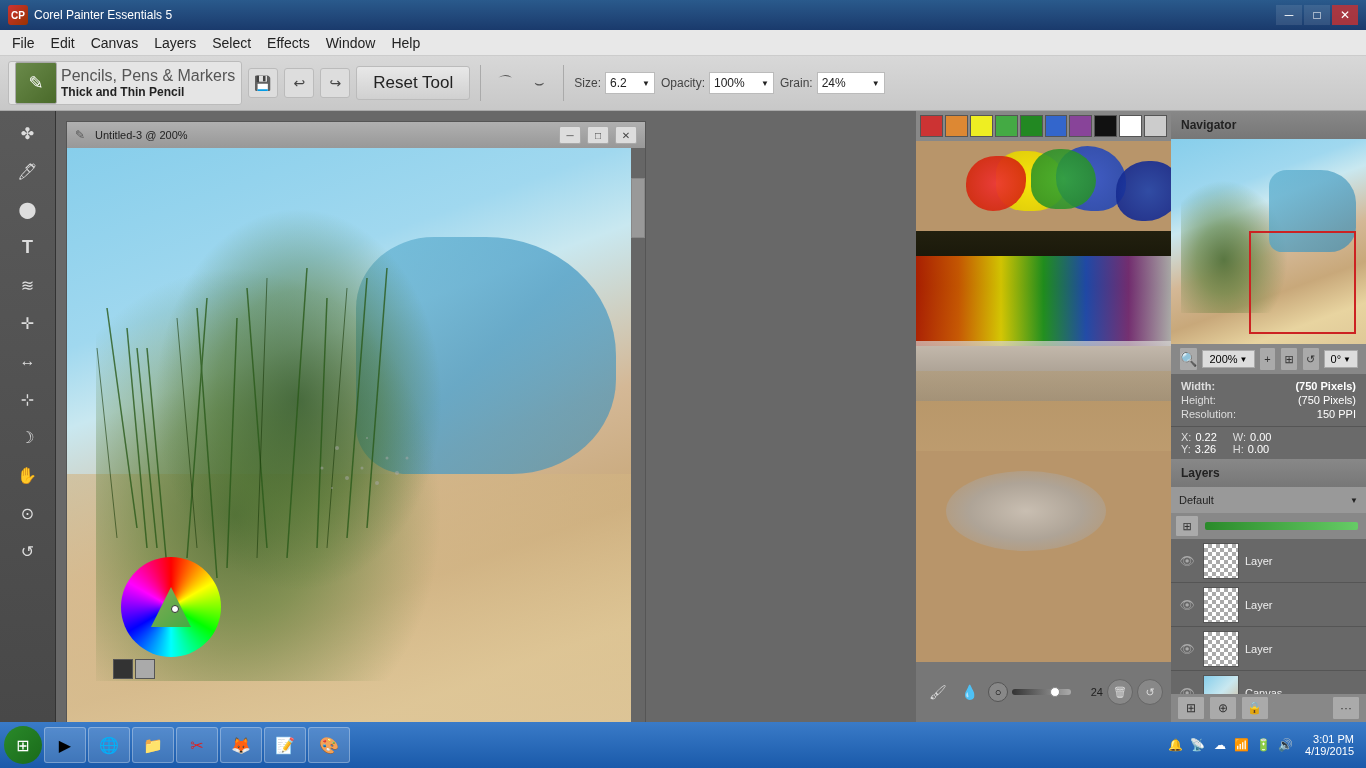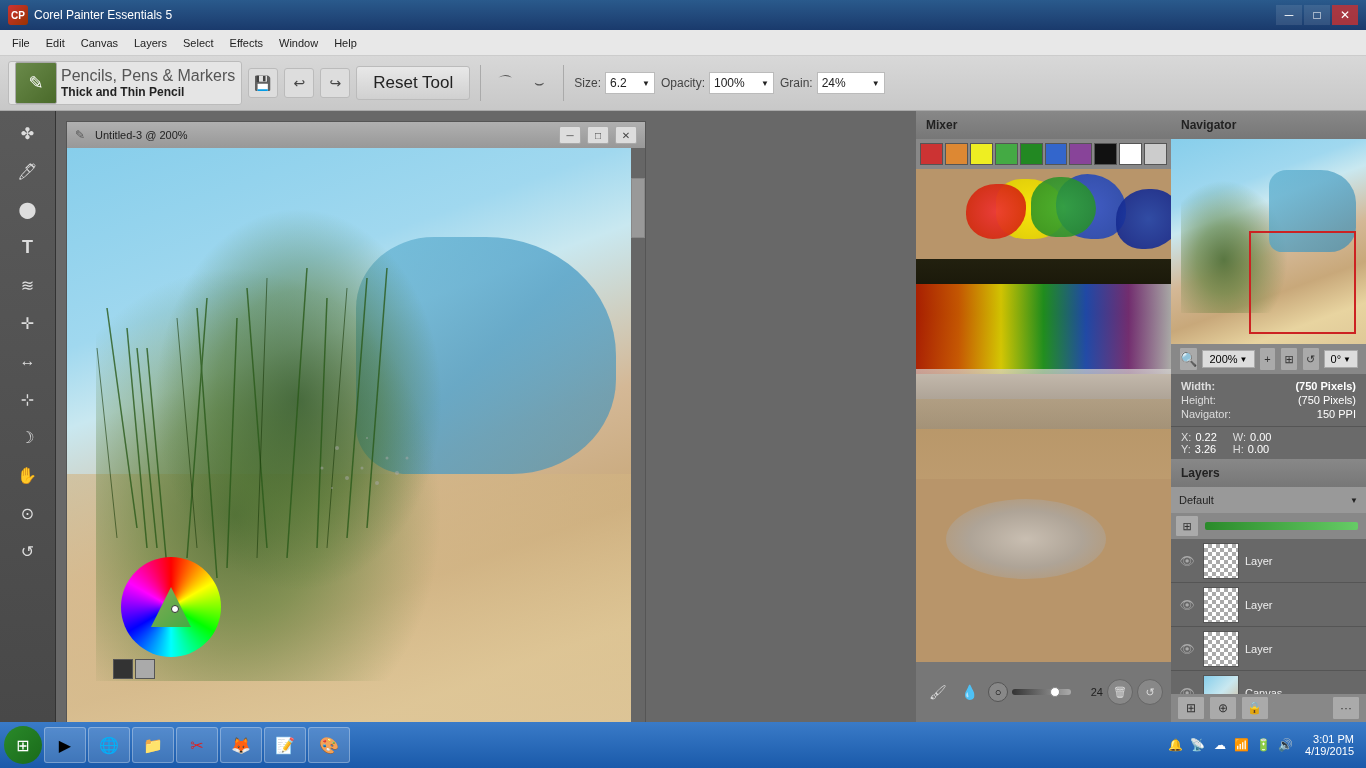--- a/index.html
+++ b/index.html
@@ -38,21 +38,21 @@
       background: #e8e8e8;
       display: flex;
       align-items: center;
       padding: 0 4px;
       border-bottom: 1px solid #ccc;
     }
     #menu-bar .menu-item {
       padding: 3px 8px;
       cursor: pointer;
       border-radius: 2px;
-      font-size: 11px;
+      font-size: 14px;
       color: #222;
     }
 
     
     #toolbar {
       height: 55px;
       background: linear-gradient(to bottom, #d8d8d8, #c8c8c8);
       border-bottom: 1px solid #aaa;
       display: flex;
       align-items: center;
@@ -770,23 +770,20 @@
         <div style="width:20px;height:20px;background:#333;border:1px solid #555;"></div>
         <div style="width:20px;height:20px;background:#aaa;border:1px solid #555;"></div>
       </div>
     </div>
 
   </div>
 
   <div style="width:450px;position:relative;background:#5a5a5a;display:flex;flex-direction:row;">
 
     <div style="width:255px;height:100%;display:flex;flex-direction:column;">
-      <div id="mixer-header">
-        <span>Mixer</span>
-      </div>
 
       <div id="color-swatches">
         <div class="swatch" style="background:#cc3333;"></div>
         <div class="swatch" style="background:#dd8833;"></div>
         <div class="swatch" style="background:#eeee22;"></div>
         <div class="swatch" style="background:#44aa44;"></div>
         <div class="swatch" style="background:#228822;"></div>
         <div class="swatch" style="background:#3366cc;"></div>
         <div class="swatch" style="background:#884499;"></div>
         <div class="swatch" style="background:#111111;"></div>
@@ -861,21 +858,21 @@
       <div style="background:#6a6a6a;padding:6px 10px;font-size:11px;color:#ddd;">
         <div style="display:flex;justify-content:space-between;margin-bottom:2px;font-weight:bold;">
           <span>Width:</span>
           <span style="color:#fff;">(750 Pixels)</span>
         </div>
         <div style="display:flex;justify-content:space-between;margin-bottom:2px;">
           <span>Height:</span>
           <span style="color:#fff;">(750 Pixels)</span>
         </div>
         <div style="display:flex;justify-content:space-between;">
-          <span>Navigator:</span>
+          <span>Resolution:</span>
           <span style="color:#fff;">150 PPI</span>
         </div>
       </div>
       <div style="background:#6a6a6a;padding:4px 10px;font-size:11px;color:#ddd;border-top:1px solid #555;display:flex;gap:16px;">
         <div style="display:flex;flex-direction:column;">
           <div style="display:flex;gap:4px;">
               <span>X:</span>
               <span style="color:#fff;text-align:center;">0.22</span>
             </div>
           <div style="display:flex;gap:4px;">

